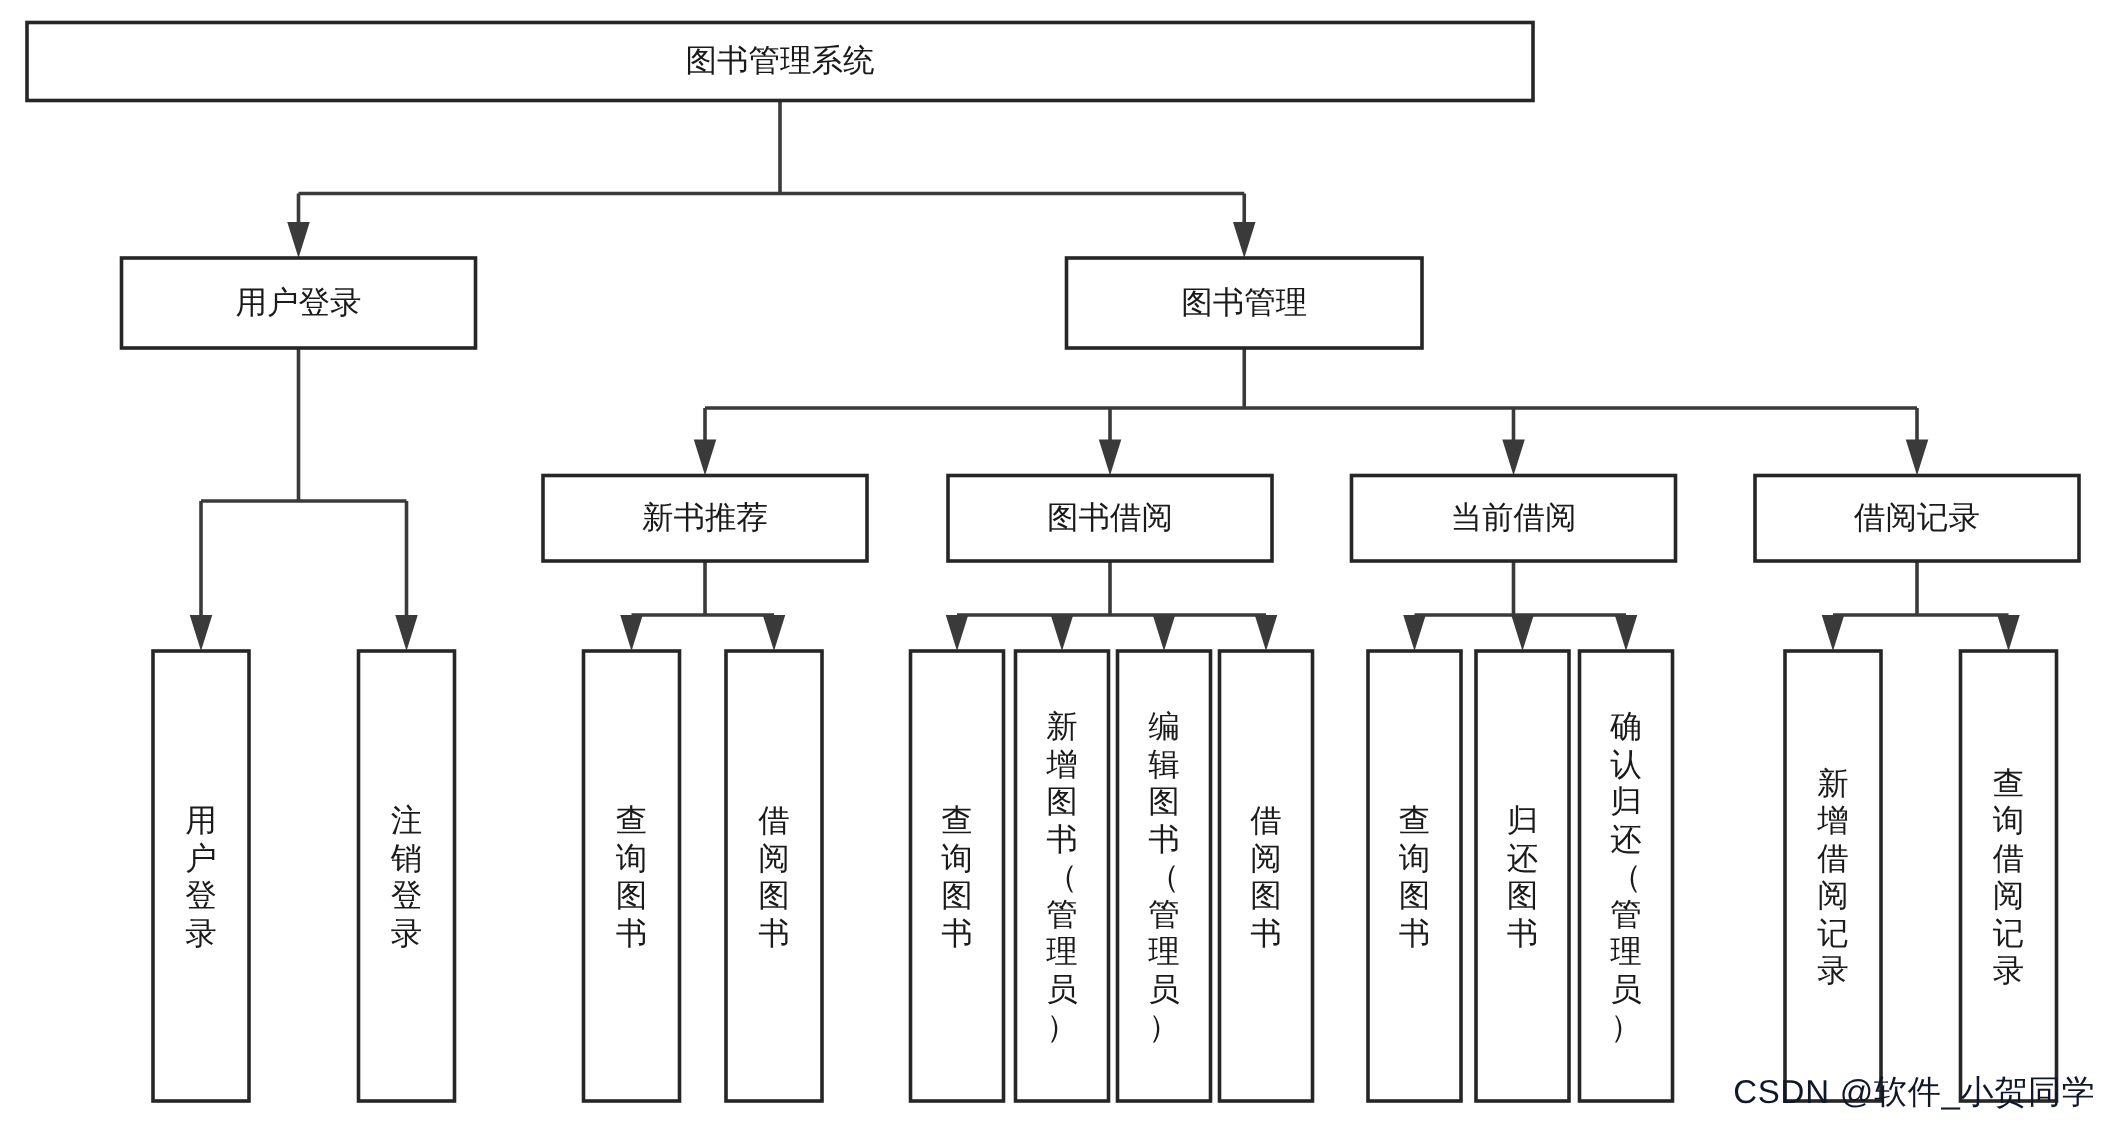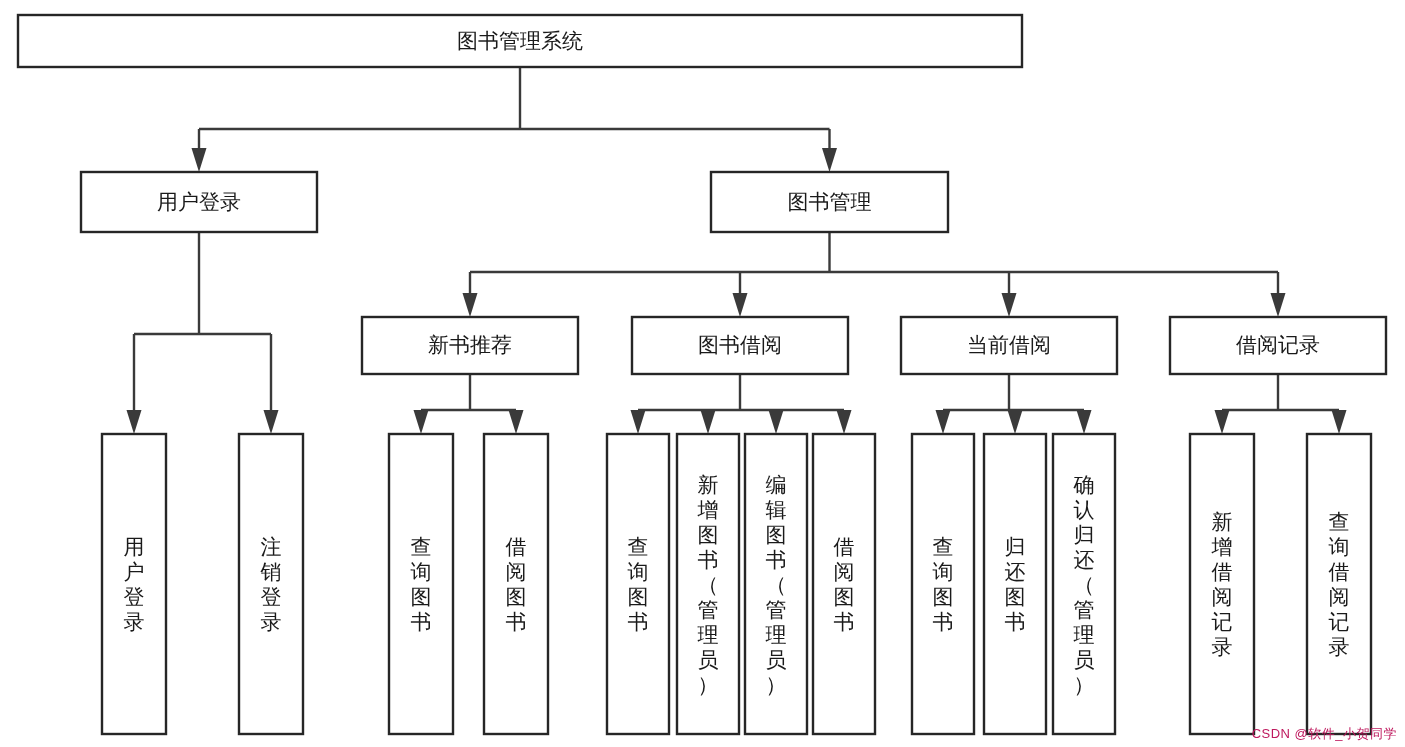--- a/index.html
+++ b/index.html
@@ -56,22 +56,22 @@
     font-size: 21px;
     fill: #1a1a1a;
     text-anchor: middle;
     white-space: pre;
   }
   .watermark {
     position: absolute;
     right: 8px;
     bottom: 4px;
     font-family: "Liberation Sans", "DejaVu Sans", sans-serif;
-    font-size: 13px;
-    color: #be185d;
+    font-size: 22px;
+    color: #0f172a;
     letter-spacing: 0.5px;
     user-select: none;
     pointer-events: none;
   }
 </style>
 </head>
 <body>
 
 <div id="diagram-root">
   <svg class="flow" id="flow-svg" viewBox="0 0 1405 747">

